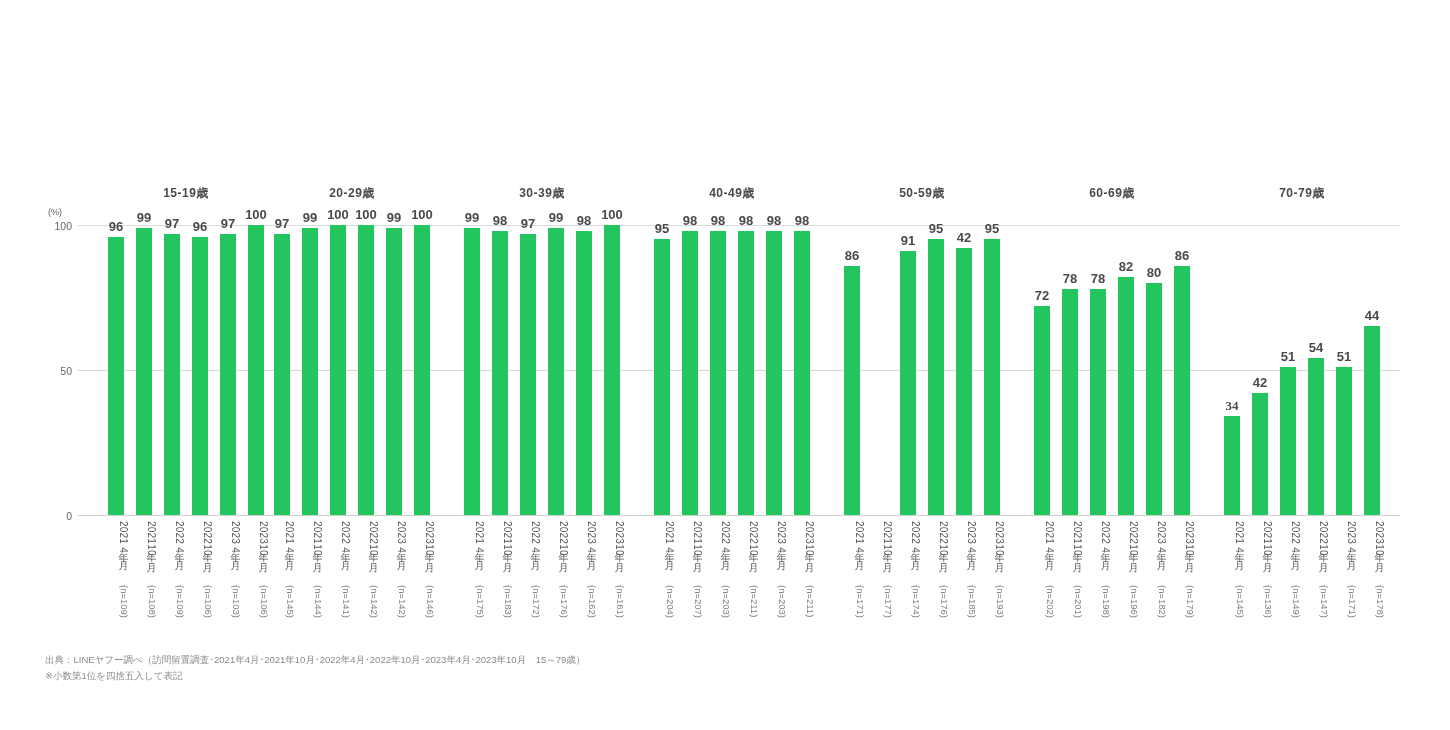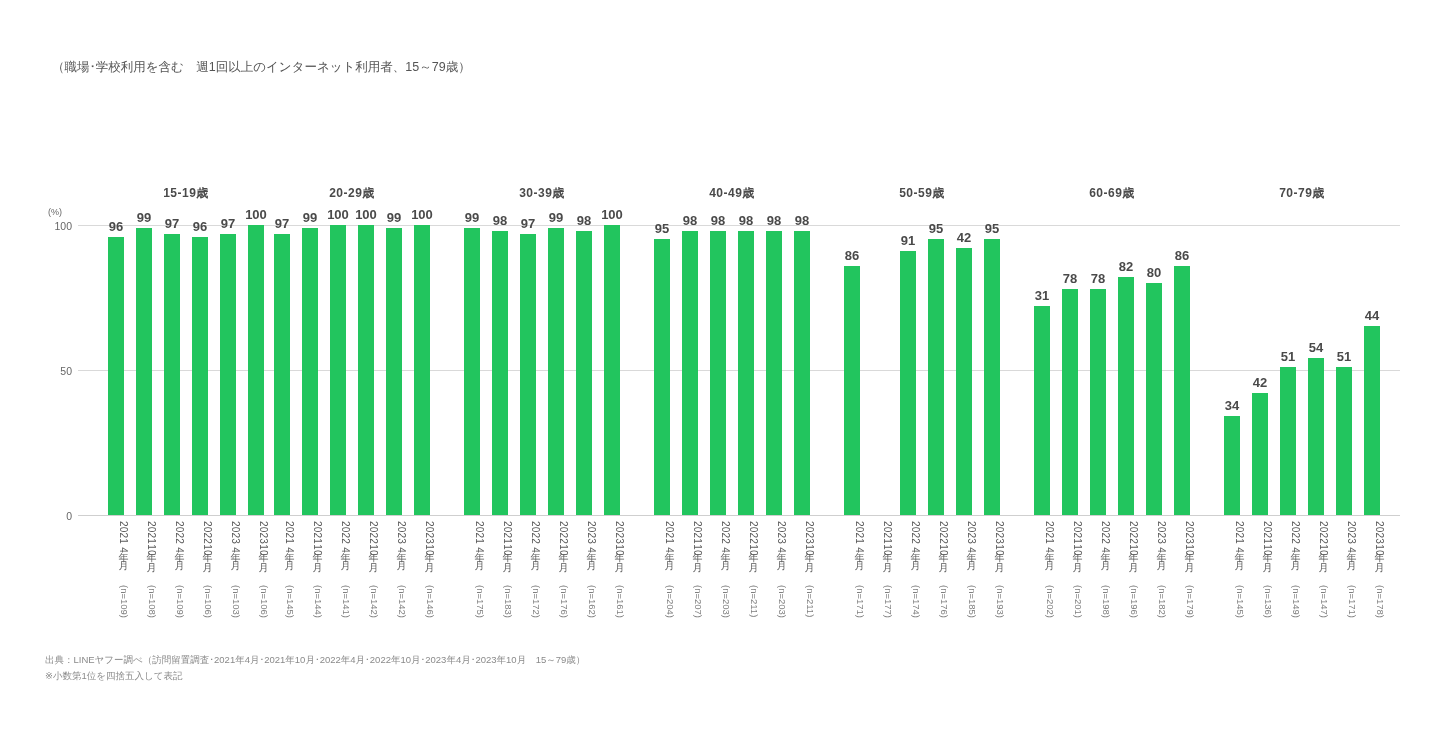--- a/index.html
+++ b/index.html
@@ -163,21 +163,20 @@
   .footnote {
     font-size: 9.5px;
     line-height: 1.7;
     white-space: pre;
   }
 </style>
 </head>
 <body>
 
 <div class="header">
-  <div class="chart-subtitle">（職場･学校利用を含む　週1回以上のインターネット利用者、15～79歳）</div>
 </div>
 
 <div class="yaxis">
   <div class="yunit">(%)</div>
   <div class="ytick t100">100</div>
   <div class="ytick t50">50</div>
   <div class="ytick t0">0</div>
 </div>
 
 <div class="plot">
@@ -398,21 +397,21 @@
       <div class="nlabel" style="left: 56px;">(n=198)</div>
       <div class="xlabel" style="left: 84px;">2022年10月</div>
       <div class="nlabel" style="left: 84px;">(n=196)</div>
       <div class="xlabel" style="left: 112px;">2023年 4月</div>
       <div class="nlabel" style="left: 112px;">(n=182)</div>
       <div class="xlabel" style="left: 140px;">2023年10月</div>
       <div class="nlabel" style="left: 140px;">(n=179)</div>
       <div class="bars">
         <div class="barcol" style="left: 0px;">
           <div class="bar" style="height: 209px; background: rgb(34, 197, 94);"></div>
-          <div class="bar-value" style="bottom: 213px;">31</div>
+          <div class="bar-value" style="bottom: 213px;">72</div>
         </div>
         <div class="barcol" style="left: 28px;">
           <div class="bar" style="height: 226px; background: rgb(34, 197, 94);"></div>
           <div class="bar-value" style="bottom: 230px;">78</div>
         </div>
         <div class="barcol" style="left: 56px;">
           <div class="bar" style="height: 226px; background: rgb(34, 197, 94);"></div>
           <div class="bar-value" style="bottom: 230px;">78</div>
         </div>
         <div class="barcol" style="left: 84px;">
@@ -439,21 +438,21 @@
       <div class="nlabel" style="left: 56px;">(n=149)</div>
       <div class="xlabel" style="left: 84px;">2022年10月</div>
       <div class="nlabel" style="left: 84px;">(n=147)</div>
       <div class="xlabel" style="left: 112px;">2023年 4月</div>
       <div class="nlabel" style="left: 112px;">(n=171)</div>
       <div class="xlabel" style="left: 140px;">2023年10月</div>
       <div class="nlabel" style="left: 140px;">(n=178)</div>
       <div class="bars">
         <div class="barcol" style="left: 0px;">
           <div class="bar" style="height: 99px; background: rgb(34, 197, 94);"></div>
-          <div class="bar-value" style="bottom: 103px;">34</div>
+          <div class="bar-value" style="bottom: 103px; font-family: Liberation Serif, serif;">34</div>
         </div>
         <div class="barcol" style="left: 28px;">
           <div class="bar" style="height: 122px; background: rgb(34, 197, 94);"></div>
           <div class="bar-value" style="bottom: 126px;">42</div>
         </div>
         <div class="barcol" style="left: 56px;">
           <div class="bar" style="height: 148px; background: rgb(34, 197, 94);"></div>
           <div class="bar-value" style="bottom: 152px;">51</div>
         </div>
         <div class="barcol" style="left: 84px;">

